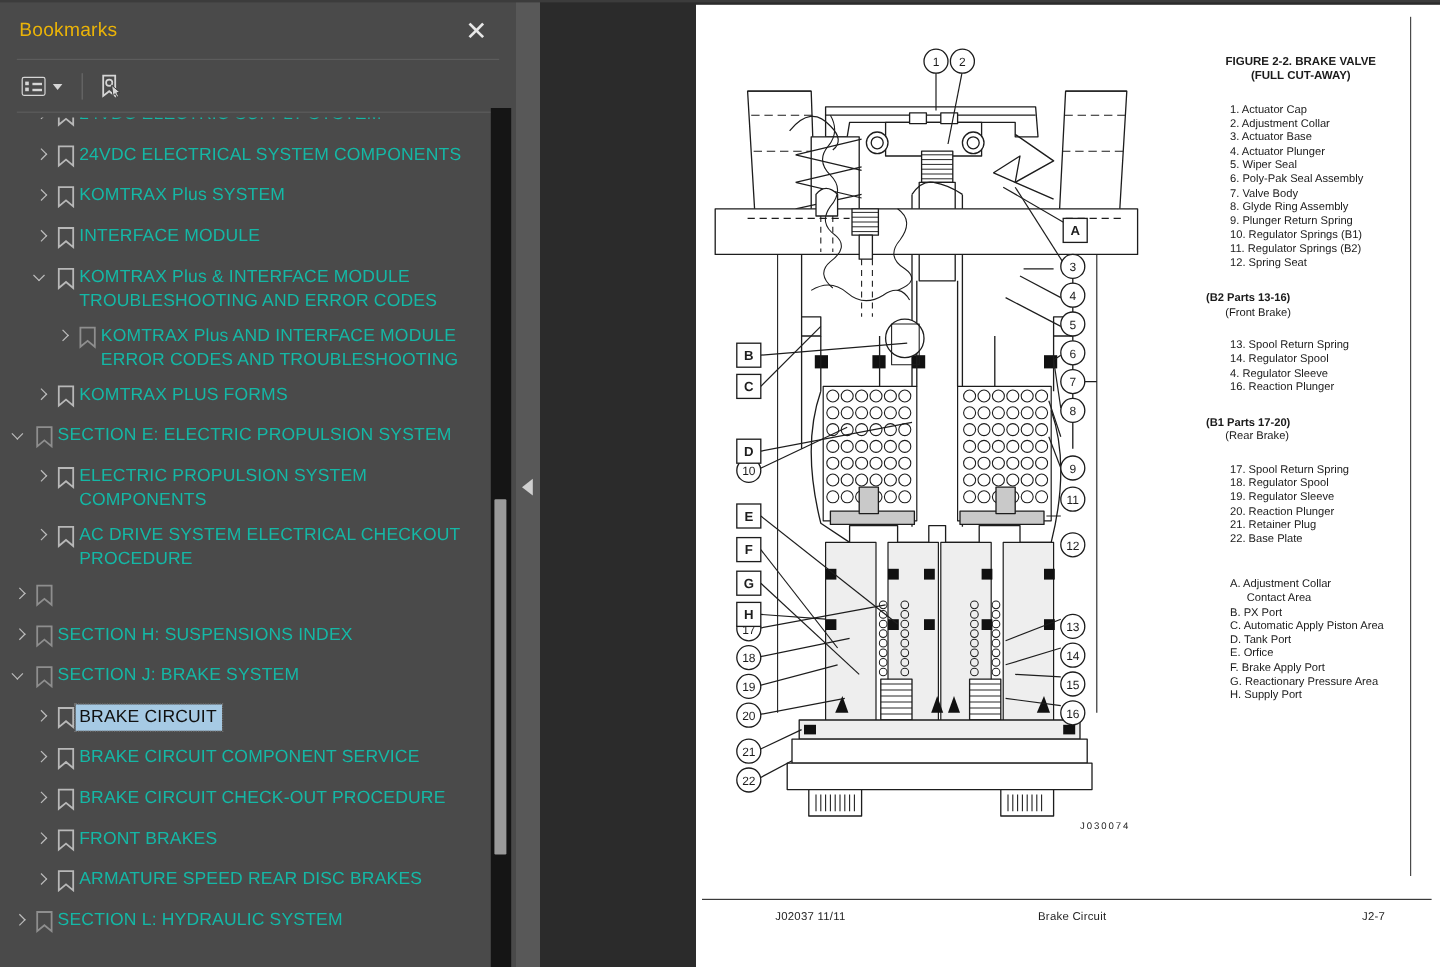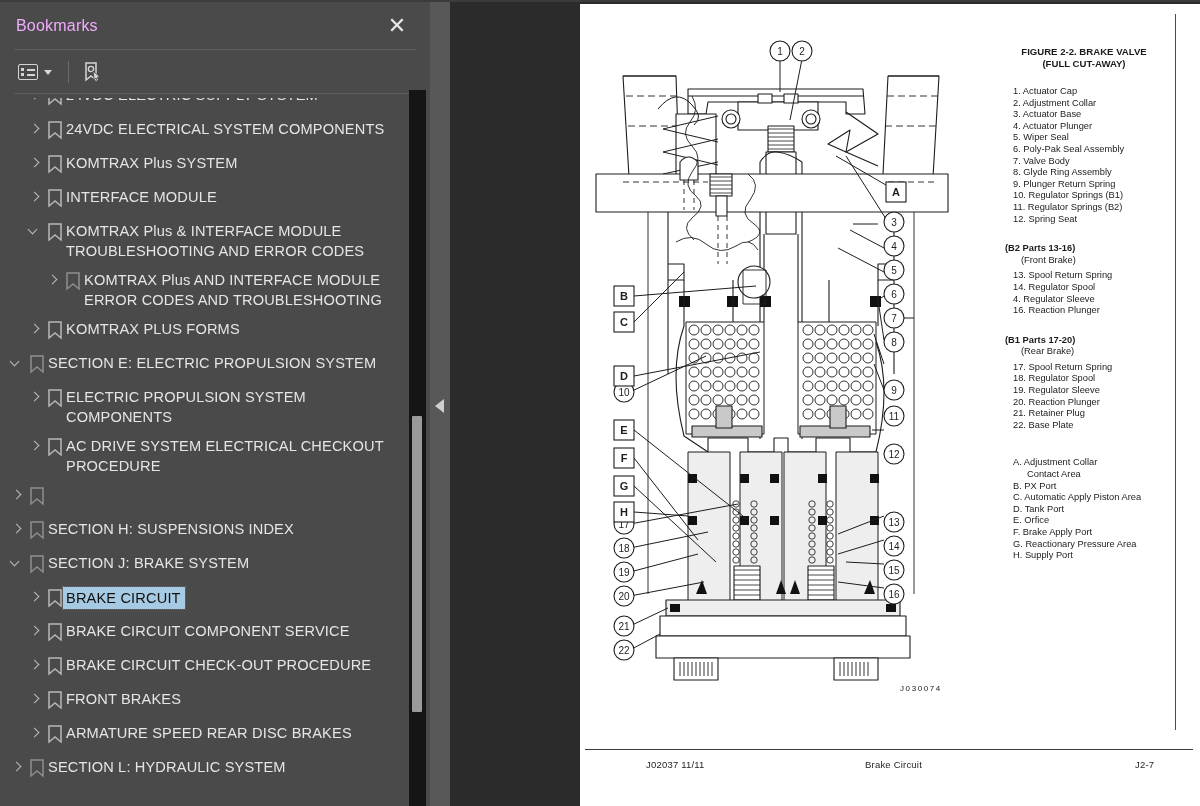--- a/index.html
+++ b/index.html
@@ -20,21 +20,21 @@
     background: #4a4a4a;
     border-top: 2px solid #3c3c3c;
   }
   .bm-header {
     height: 48px;
     display: flex; align-items: center;
     padding: 0 14px 0 16px;
     position: relative;
   }
   .bm-title {
-    color: #f0abfc;
+    color: #eab308;
     font-size: 16px;
     letter-spacing: .2px;
     flex: 1;
   }
   .bm-close {
     color: #e8e8e8;
     font-size: 22px;
     line-height: 1;
     width: 26px; height: 26px;
     display: flex; align-items: center; justify-content: center;
@@ -128,21 +128,21 @@
     left: 1px; top: 4px;
   }
   .bm-flag {
     flex: 0 0 auto;
     width: 22px; height: 20px;
     margin-top: 1px;
     position: relative;
   }
   .bm-flag svg { display: block; }
   .bm-label {
-    color: #e5e5e5;
+    color: #14b8a6;
     font-size: 14.6px;
     line-height: 20px;
     letter-spacing: .15px;
     white-space: pre-line;
     padding-right: 4px;
   }
   .bm-row.selected .bm-label {
     background: #a6cae4;
     color: #101010;
     outline: 1px dotted #6d6d6d;
@@ -236,21 +236,21 @@
     color: #1b1b1b;
   }
   .legend .fig-title {
     text-align: center;
     font-weight: bold;
     font-size: 9.6px;
     line-height: 12px;
     margin-bottom: 16px;
     white-space: pre-line;
   }
-  .legend .num-list { margin: 4px; padding-left: 14px; }
+  .legend .num-list { margin: 16px; padding-left: 14px; }
   .legend .num-list li { list-style: none; }
   .legend .grp-head { font-weight: bold; padding-left: 10px; margin-top: 18px; }
   .legend .grp-sub  { padding-left: 26px; }
   .legend .alpha-list { margin-top: 26px; padding-left: 14px; }
   .legend .alpha-list .cont { padding-left: 14px; }
 
   
   .diagram { position: absolute; left: 8px; top: 30px; width: 390px; height: 700px; }
   .dwg-no {
     position: absolute; left: 312px; top: 650px;

